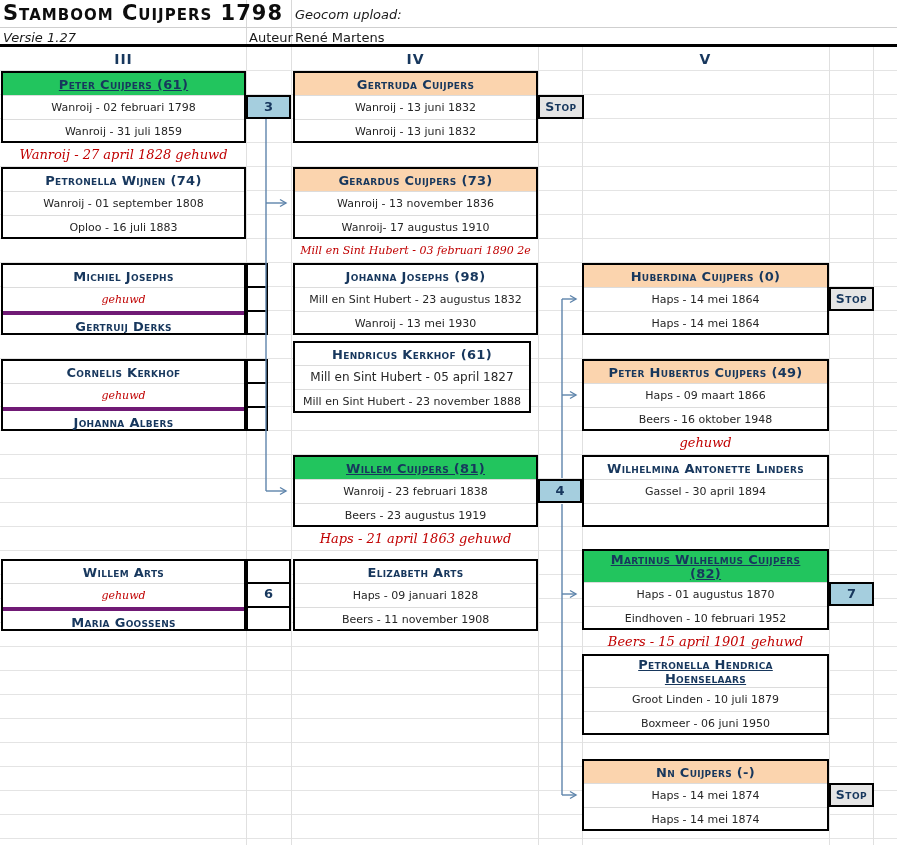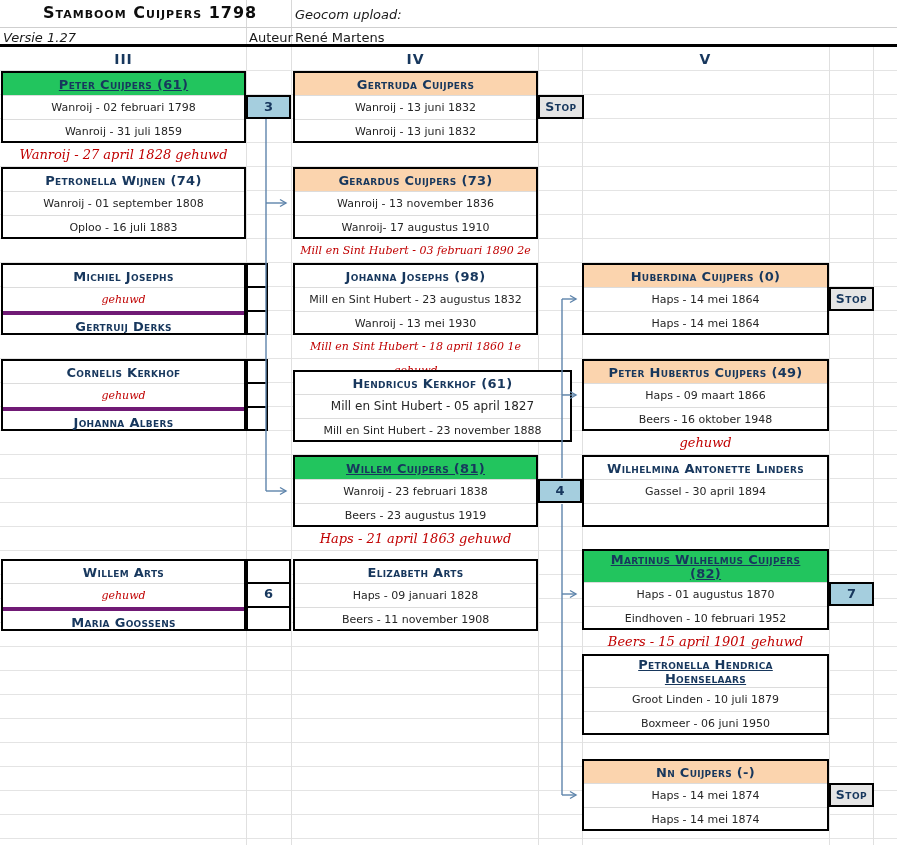--- a/index.html
+++ b/index.html
@@ -7,21 +7,21 @@
          font-family:"DejaVu Sans","Liberation Sans",sans-serif;}
   
   .grid{position:absolute;left:0;top:47px;width:897px;height:798px;z-index:0;
         background:repeating-linear-gradient(to bottom,#ffffff 0 23px,#e4e4e4 23px 24px);}
   .vl{position:absolute;width:1px;top:47px;height:798px;background:#e0e0e0;z-index:1;}
   .vlh{position:absolute;width:1px;top:0;height:45px;background:#d8d8d8;z-index:1;}
   .hl-thin{position:absolute;left:0;top:27px;width:897px;height:1px;background:#cfcfcf;z-index:1;}
   .hl-thick{position:absolute;left:0;top:44px;width:897px;height:3px;background:#000;z-index:2;}
   
   .title{position:absolute;left:3px;top:0;height:26px;line-height:26px;z-index:2;
-         font-variant:small-caps;font-weight:bold;font-size:16px;letter-spacing:1px;color:#0d0d0d;margin-left:40px;}
+         font-variant:small-caps;font-weight:bold;font-size:21px;letter-spacing:1px;color:#0d0d0d;}
   .it13{position:absolute;z-index:2;font-style:italic;font-size:13px;color:#1a1a1a;height:18px;line-height:18px;}
   .pl13{position:absolute;z-index:2;font-size:13px;color:#1a1a1a;height:18px;line-height:18px;}
   .roman{position:absolute;top:49px;height:20px;line-height:20px;text-align:center;z-index:2;
          font-weight:bold;font-size:14px;color:#17375d;letter-spacing:1px;}
   
   .pbox{position:absolute;box-sizing:border-box;border:2px solid #000;background:#fff;
         text-align:center;z-index:2;}
   .hdr{height:22px;line-height:22px;overflow:hidden;}
   .hdr2{height:23px;line-height:22px;border-top:4px solid #701a75;overflow:hidden;}
   .h2hdr{height:31px;display:flex;align-items:center;justify-content:center;line-height:14px;}
@@ -159,21 +159,21 @@
   </div>
   <div class="mline sm" style="left:293px;top:239px;width:245px">Mill en Sint Hubert - 03 februari 1890 2e gehuwd</div>
 
   <div class="pbox" style="left:293px;top:263px;width:245px;height:72px">
     <div class="hdr"><span class="nm">Johanna Josephs (98)</span></div>
     <div class="row sm11">Mill en Sint Hubert - 23 augustus 1832</div>
     <div class="row">Wanroij - 13 mei 1930</div>
   </div>
   <div class="mline sm" style="left:293px;top:335px;width:245px">Mill en Sint Hubert - 18 april 1860 1e gehuwd</div>
 
-  <div class="pbox" style="left:293px;top:370px;width:279px;height:72px">
+  <div class="pbox" style="left:293px;top:341px;width:238px;height:72px">
     <div class="hdr"><span class="nm">Hendricus Kerkhof (61)</span></div>
     <div class="row sm12">Mill en Sint Hubert - 05 april 1827</div>
     <div class="row sm11">Mill en Sint Hubert - 23 november 1888</div>
   </div>
 
   <div class="pbox" style="left:293px;top:455px;width:245px;height:72px">
     <div class="hdr blue u"><span class="nm">Willem Cuijpers (81)</span></div>
     <div class="row">Wanroij - 23 februari 1838</div>
     <div class="row">Beers - 23 augustus 1919</div>
   </div>

